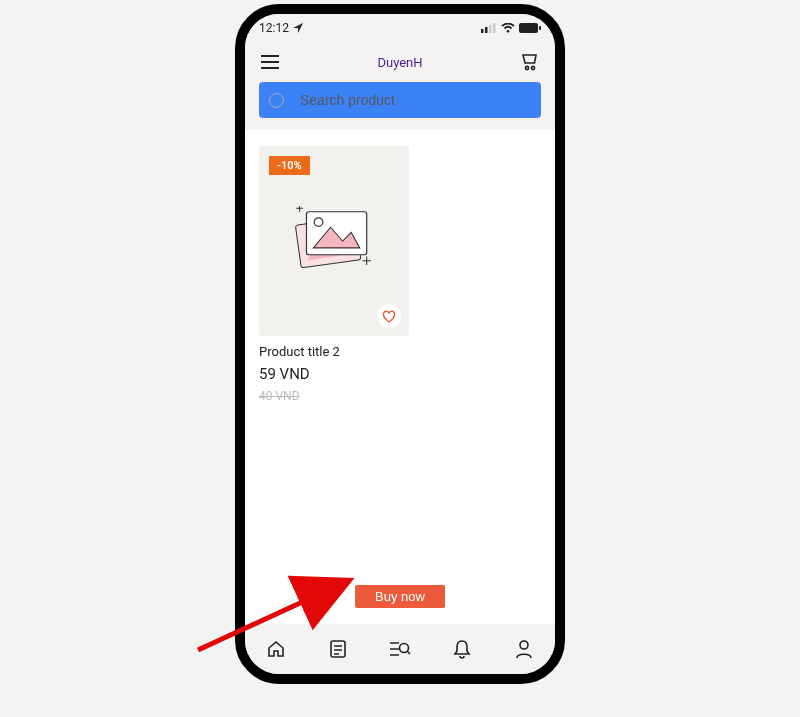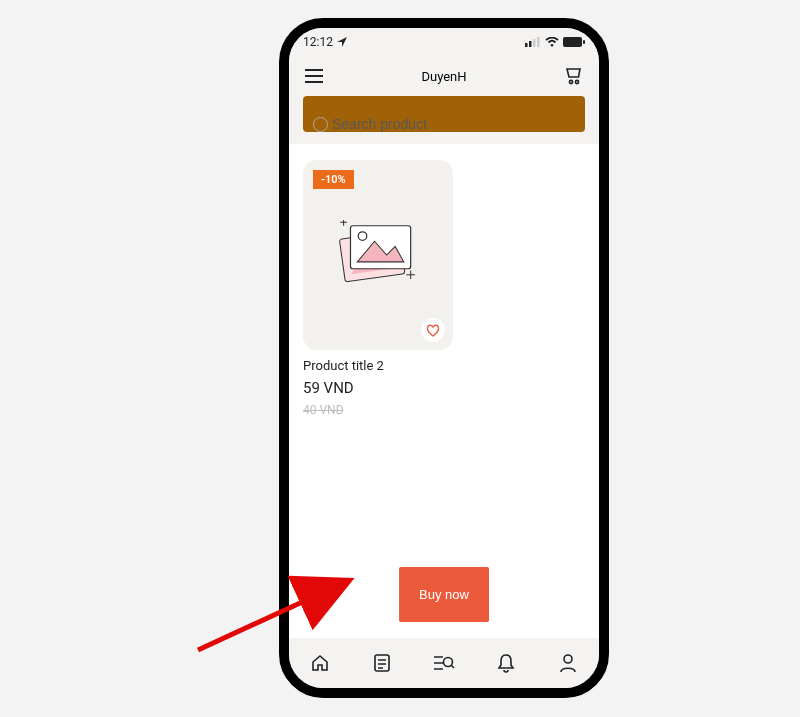--- a/index.html
+++ b/index.html
@@ -7,30 +7,29 @@
       background: #f3f3f3;
       font-family: -apple-system, BlinkMacSystemFont, "Segoe UI", Roboto, Helvetica, Arial, sans-serif;
       width: 800px;
       height: 717px;
       position: relative;
       overflow: hidden;
     }
     .phone {
       position: absolute;
       left: 235px;
-      top: 18px;
+      top: 4px;
       width: 330px;
       height: 680px;
       border: 10px solid #000;
       border-radius: 44px;
       background: #fff;
       overflow: hidden;
       display: flex;
       flex-direction: column;
-      margin-left: 44px;
     }
     
     .statusbar {
       height: 28px;
       display: flex;
       justify-content: space-between;
       align-items: center;
       padding: 0 14px;
       font-size: 12px;
       color: #222;
@@ -42,33 +41,33 @@
 
     
     .header {
       height: 40px;
       background: #f4f3f1;
       display: flex;
       align-items: center;
       justify-content: space-between;
       padding: 0 14px;
     }
-    .header-center { flex: 1; text-align: center; font-size: 13px; color: #000000; }
+    .header-center { flex: 1; text-align: center; font-size: 13px; color: #4c1d95; }
     .menu-icon, .cart-icon { width: 22px; height: 22px; display:flex; align-items:center; justify-content:center; }
 
     
     .searchbar-wrap { background: #f4f3f1; padding: 0 14px 12px; }
     .searchbar {
       height: 36px;
-      background: #a16207;
+      background: #3b82f6;
       border-radius: 4px;
       display: flex;
-      align-items: flex-end;
+      align-items: center;
       padding: 0 10px;
-      gap: 4px;
+      gap: 16px;
     }
     .search-icon { width: 15px; height: 15px; border: 1.4px solid #aaa; border-radius: 50%; position: relative; }
     .search-input {
       flex: 1;
       border: none;
       background: transparent;
       font-size: 14px;
       color: #222;
       outline: none;
     }
@@ -80,21 +79,21 @@
       background: #fff;
       padding: 16px 14px 0;
       overflow: hidden;
       position: relative;
     }
     .product-card { width: 150px; }
     .product-image-box {
       width: 150px;
       height: 190px;
       background: #f3f1ee;
-      border-radius: 14px;
+      border-radius: 3px;
       position: relative;
       overflow: hidden;
       display:flex; align-items:center; justify-content:center;
     }
     .badge {
       position: absolute;
       top: 10px; left: 10px;
       background: #ec6b1b;
       color: #fff;
       font-size: 11px;
@@ -116,21 +115,21 @@
 
     .buy-now-btn {
       position: absolute;
       bottom: 16px;
       left: 50%;
       transform: translateX(-50%);
       background: #ea5a3b;
       color: #fff;
       font-size: 13px;
       border: none;
-      padding: 20px 20px;
+      padding: 4px 20px;
       border-radius: 2px;
       cursor: pointer;
     }
 
     
     .bottomnav {
       height: 50px;
       background: #f4f3f1;
       display: flex;
       justify-content: space-around;

